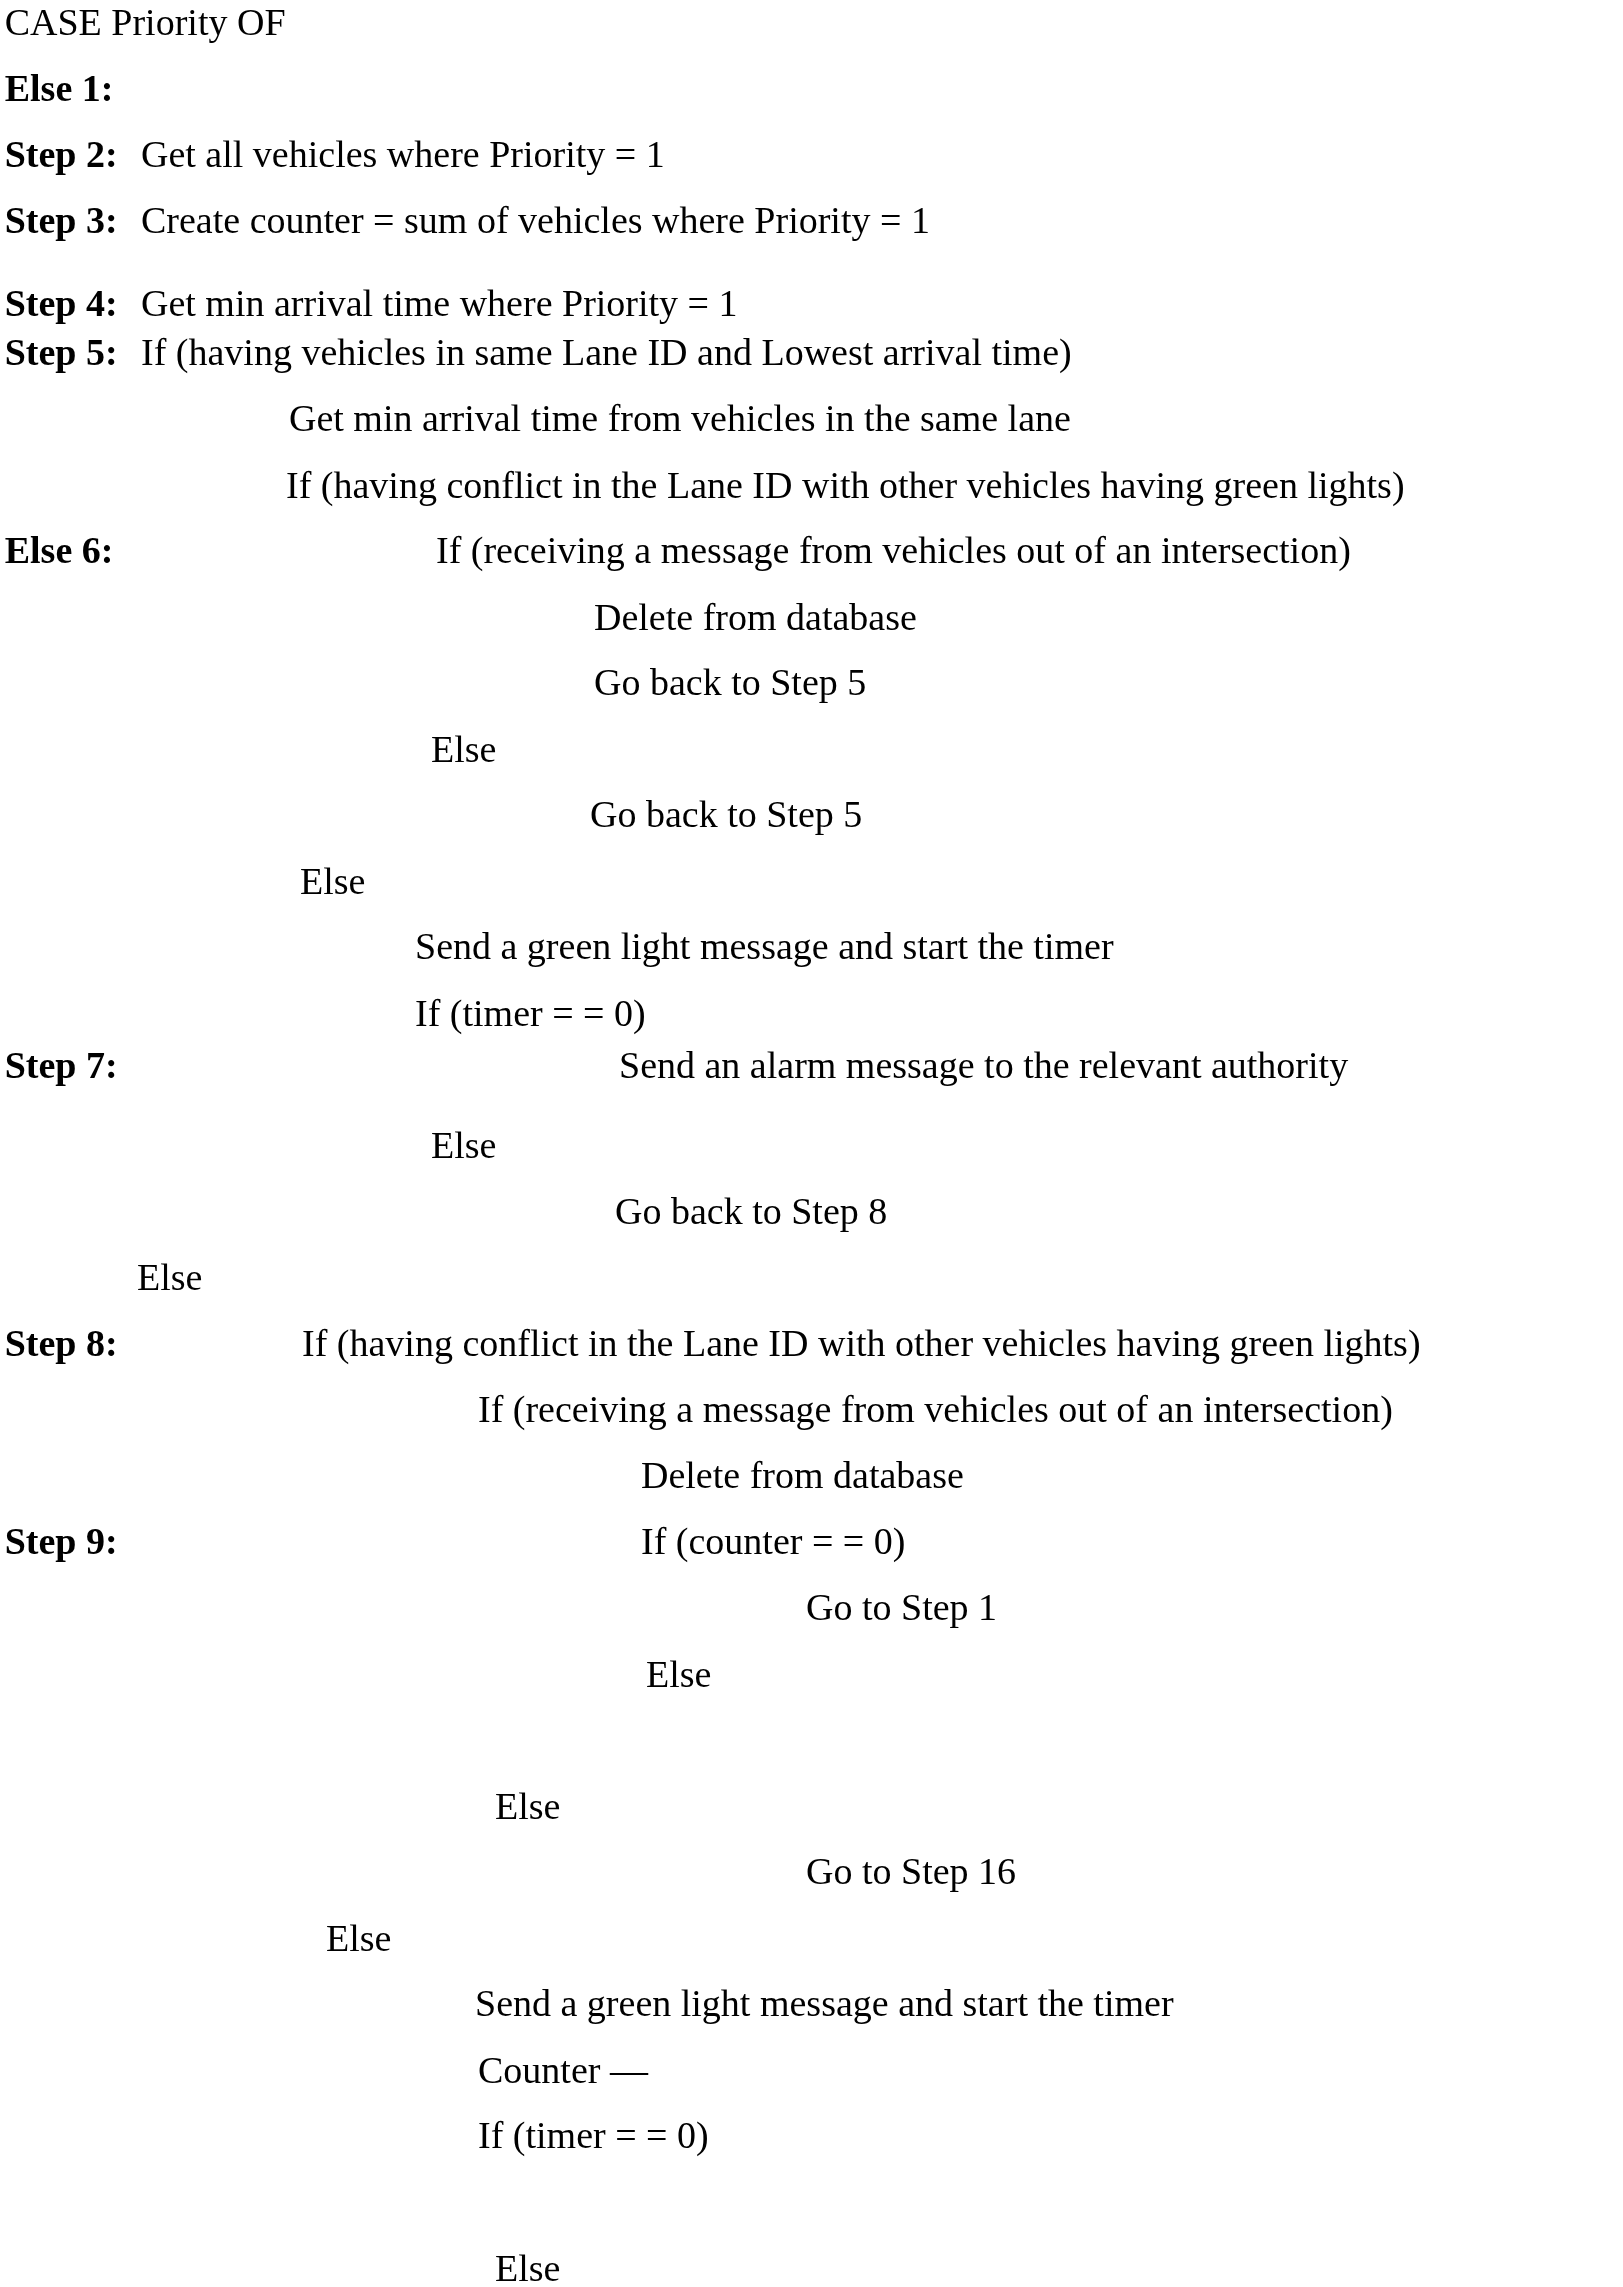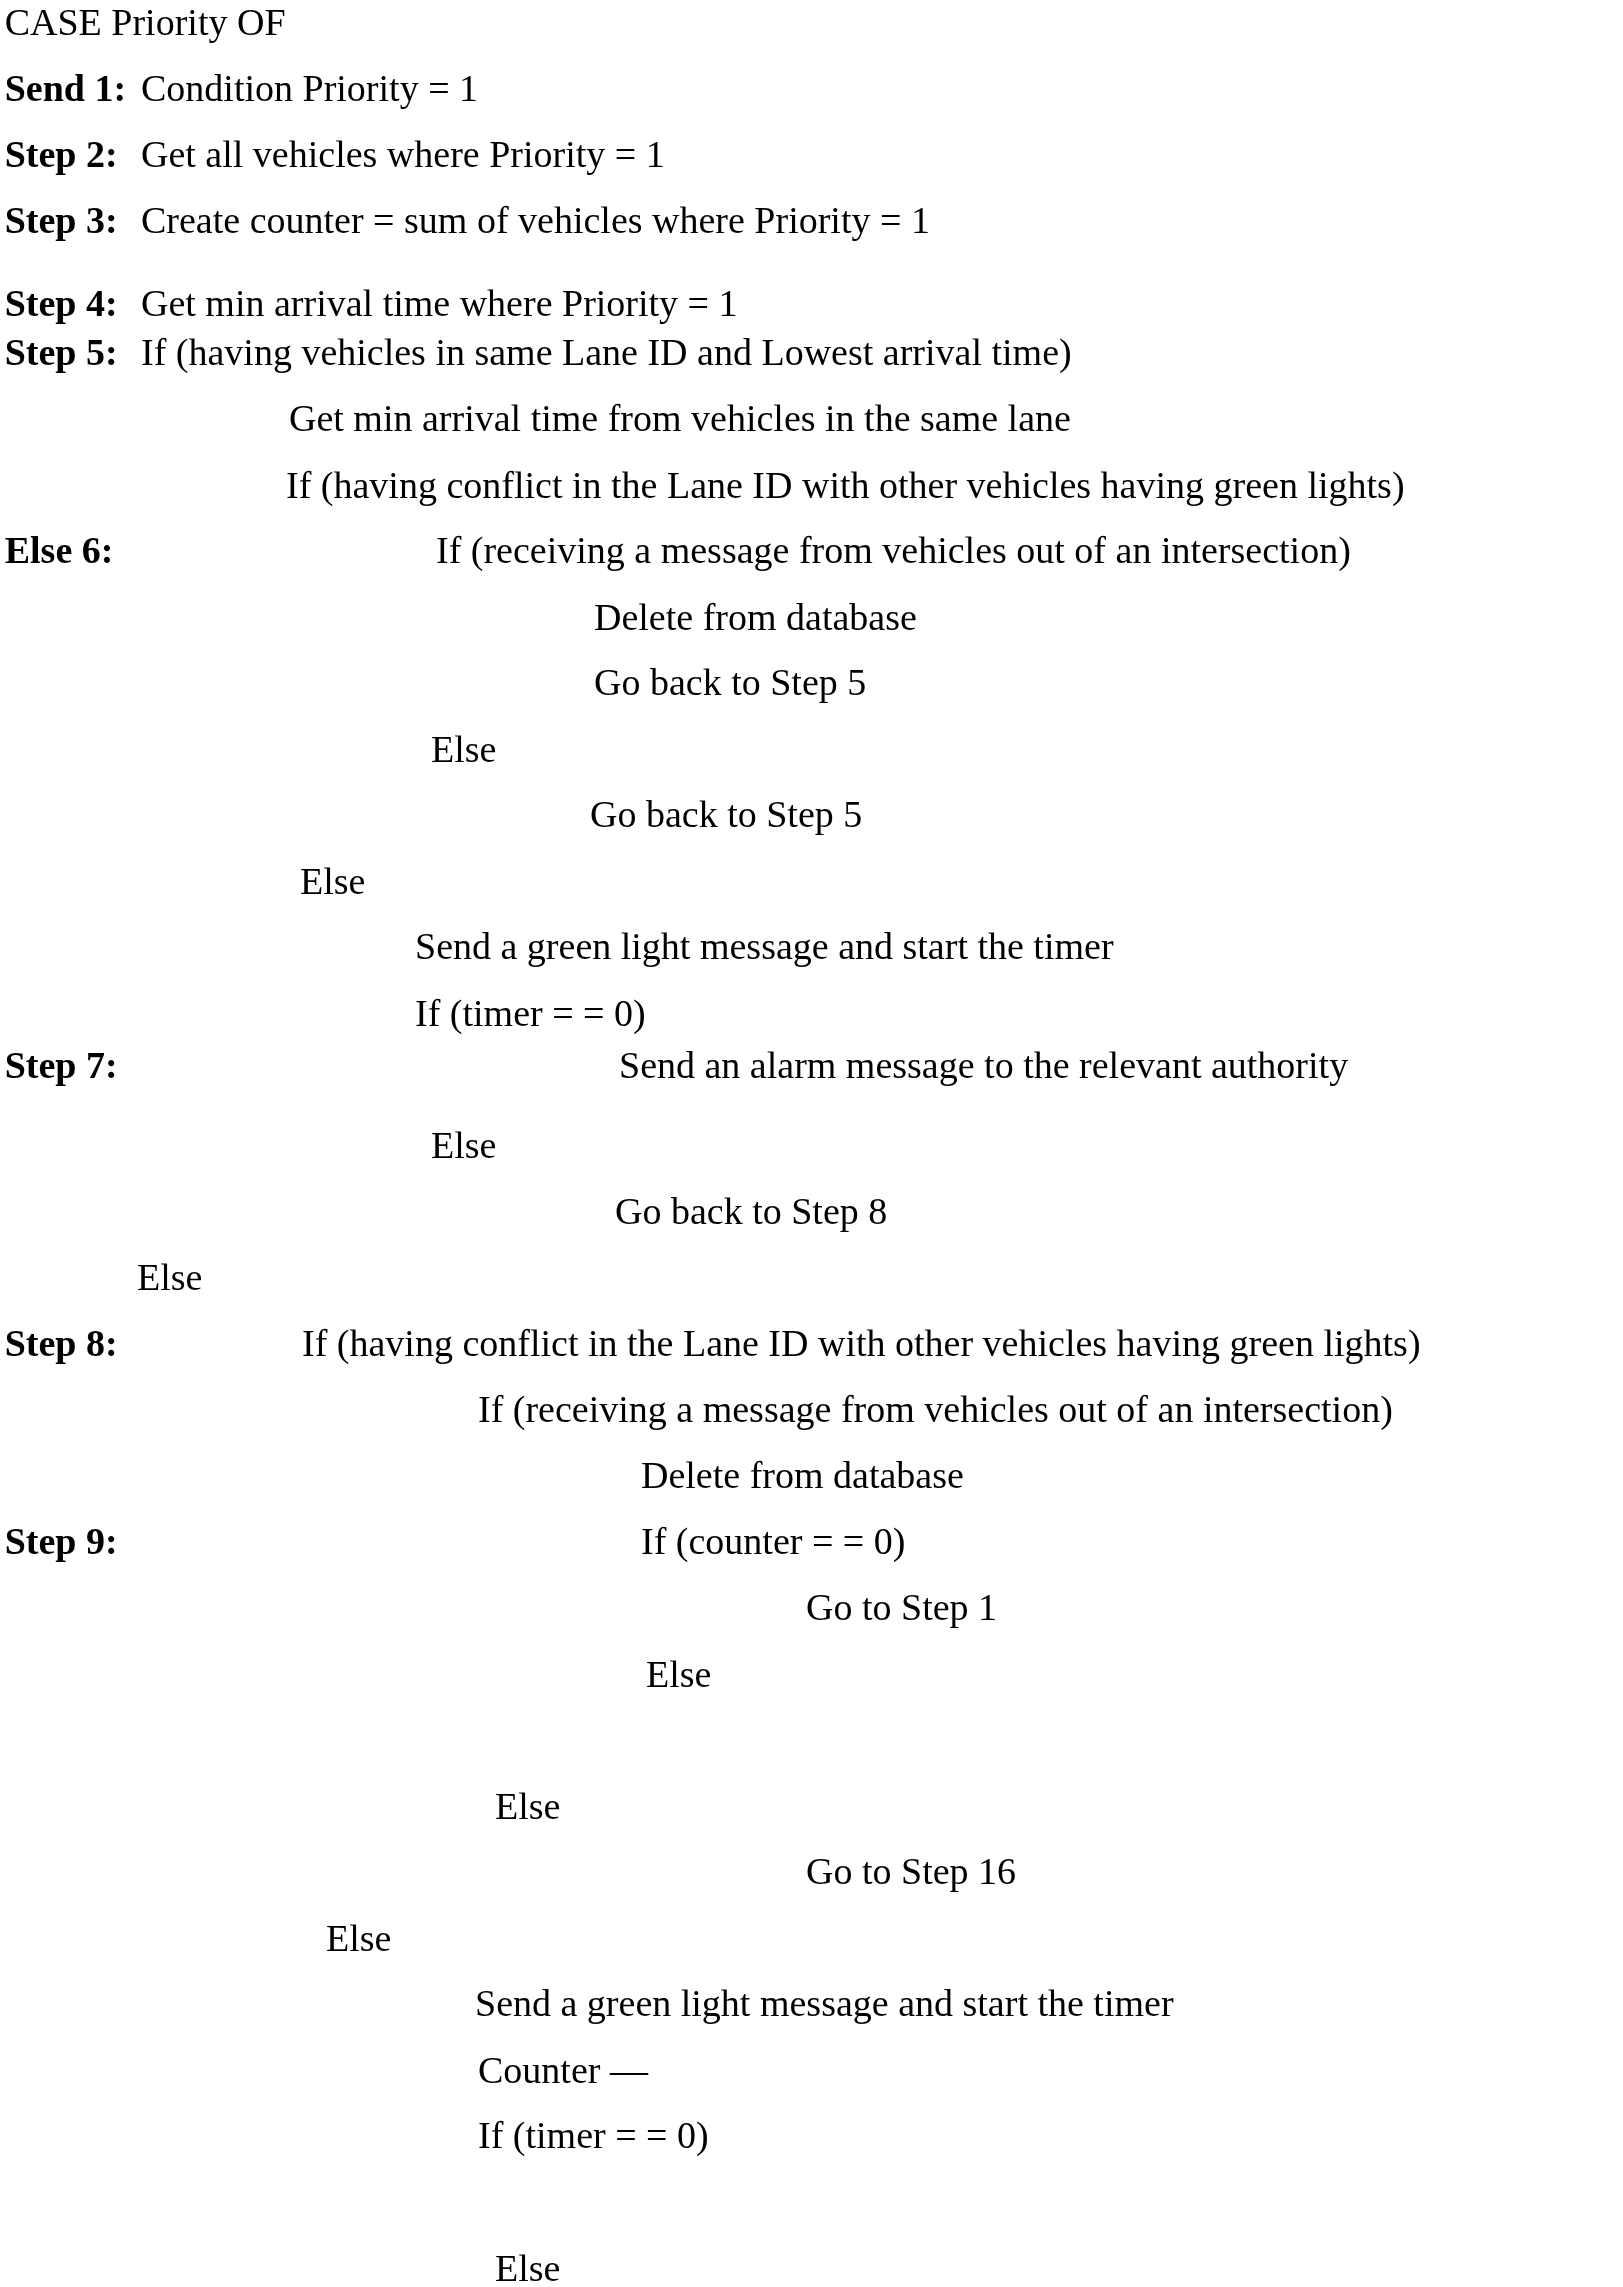--- a/index.html
+++ b/index.html
@@ -37,22 +37,21 @@
 </head>
 <body>
 
 <div class="page">
 
   <div class="line" style="top:-11.2px">
     <span class="txt" style="left:4.7px">CASE Priority OF</span>
   </div>
 
   <div class="line" style="top:55px">
-    <span class="lbl">Send 1:</span>
-    <span class="txt" style="left:141px">Condition Priority = 1</span>
+    <span class="lbl">Else 1:</span>
   </div>
 
   <div class="line" style="top:121px">
     <span class="lbl">Step 2:</span>
     <span class="txt" style="left:141px">Get all vehicles where Priority = 1</span>
   </div>
 
   <div class="line" style="top:187px">
     <span class="lbl">Step 3:</span>
     <span class="txt" style="left:141px">Create counter = sum of vehicles where Priority = 1</span>

